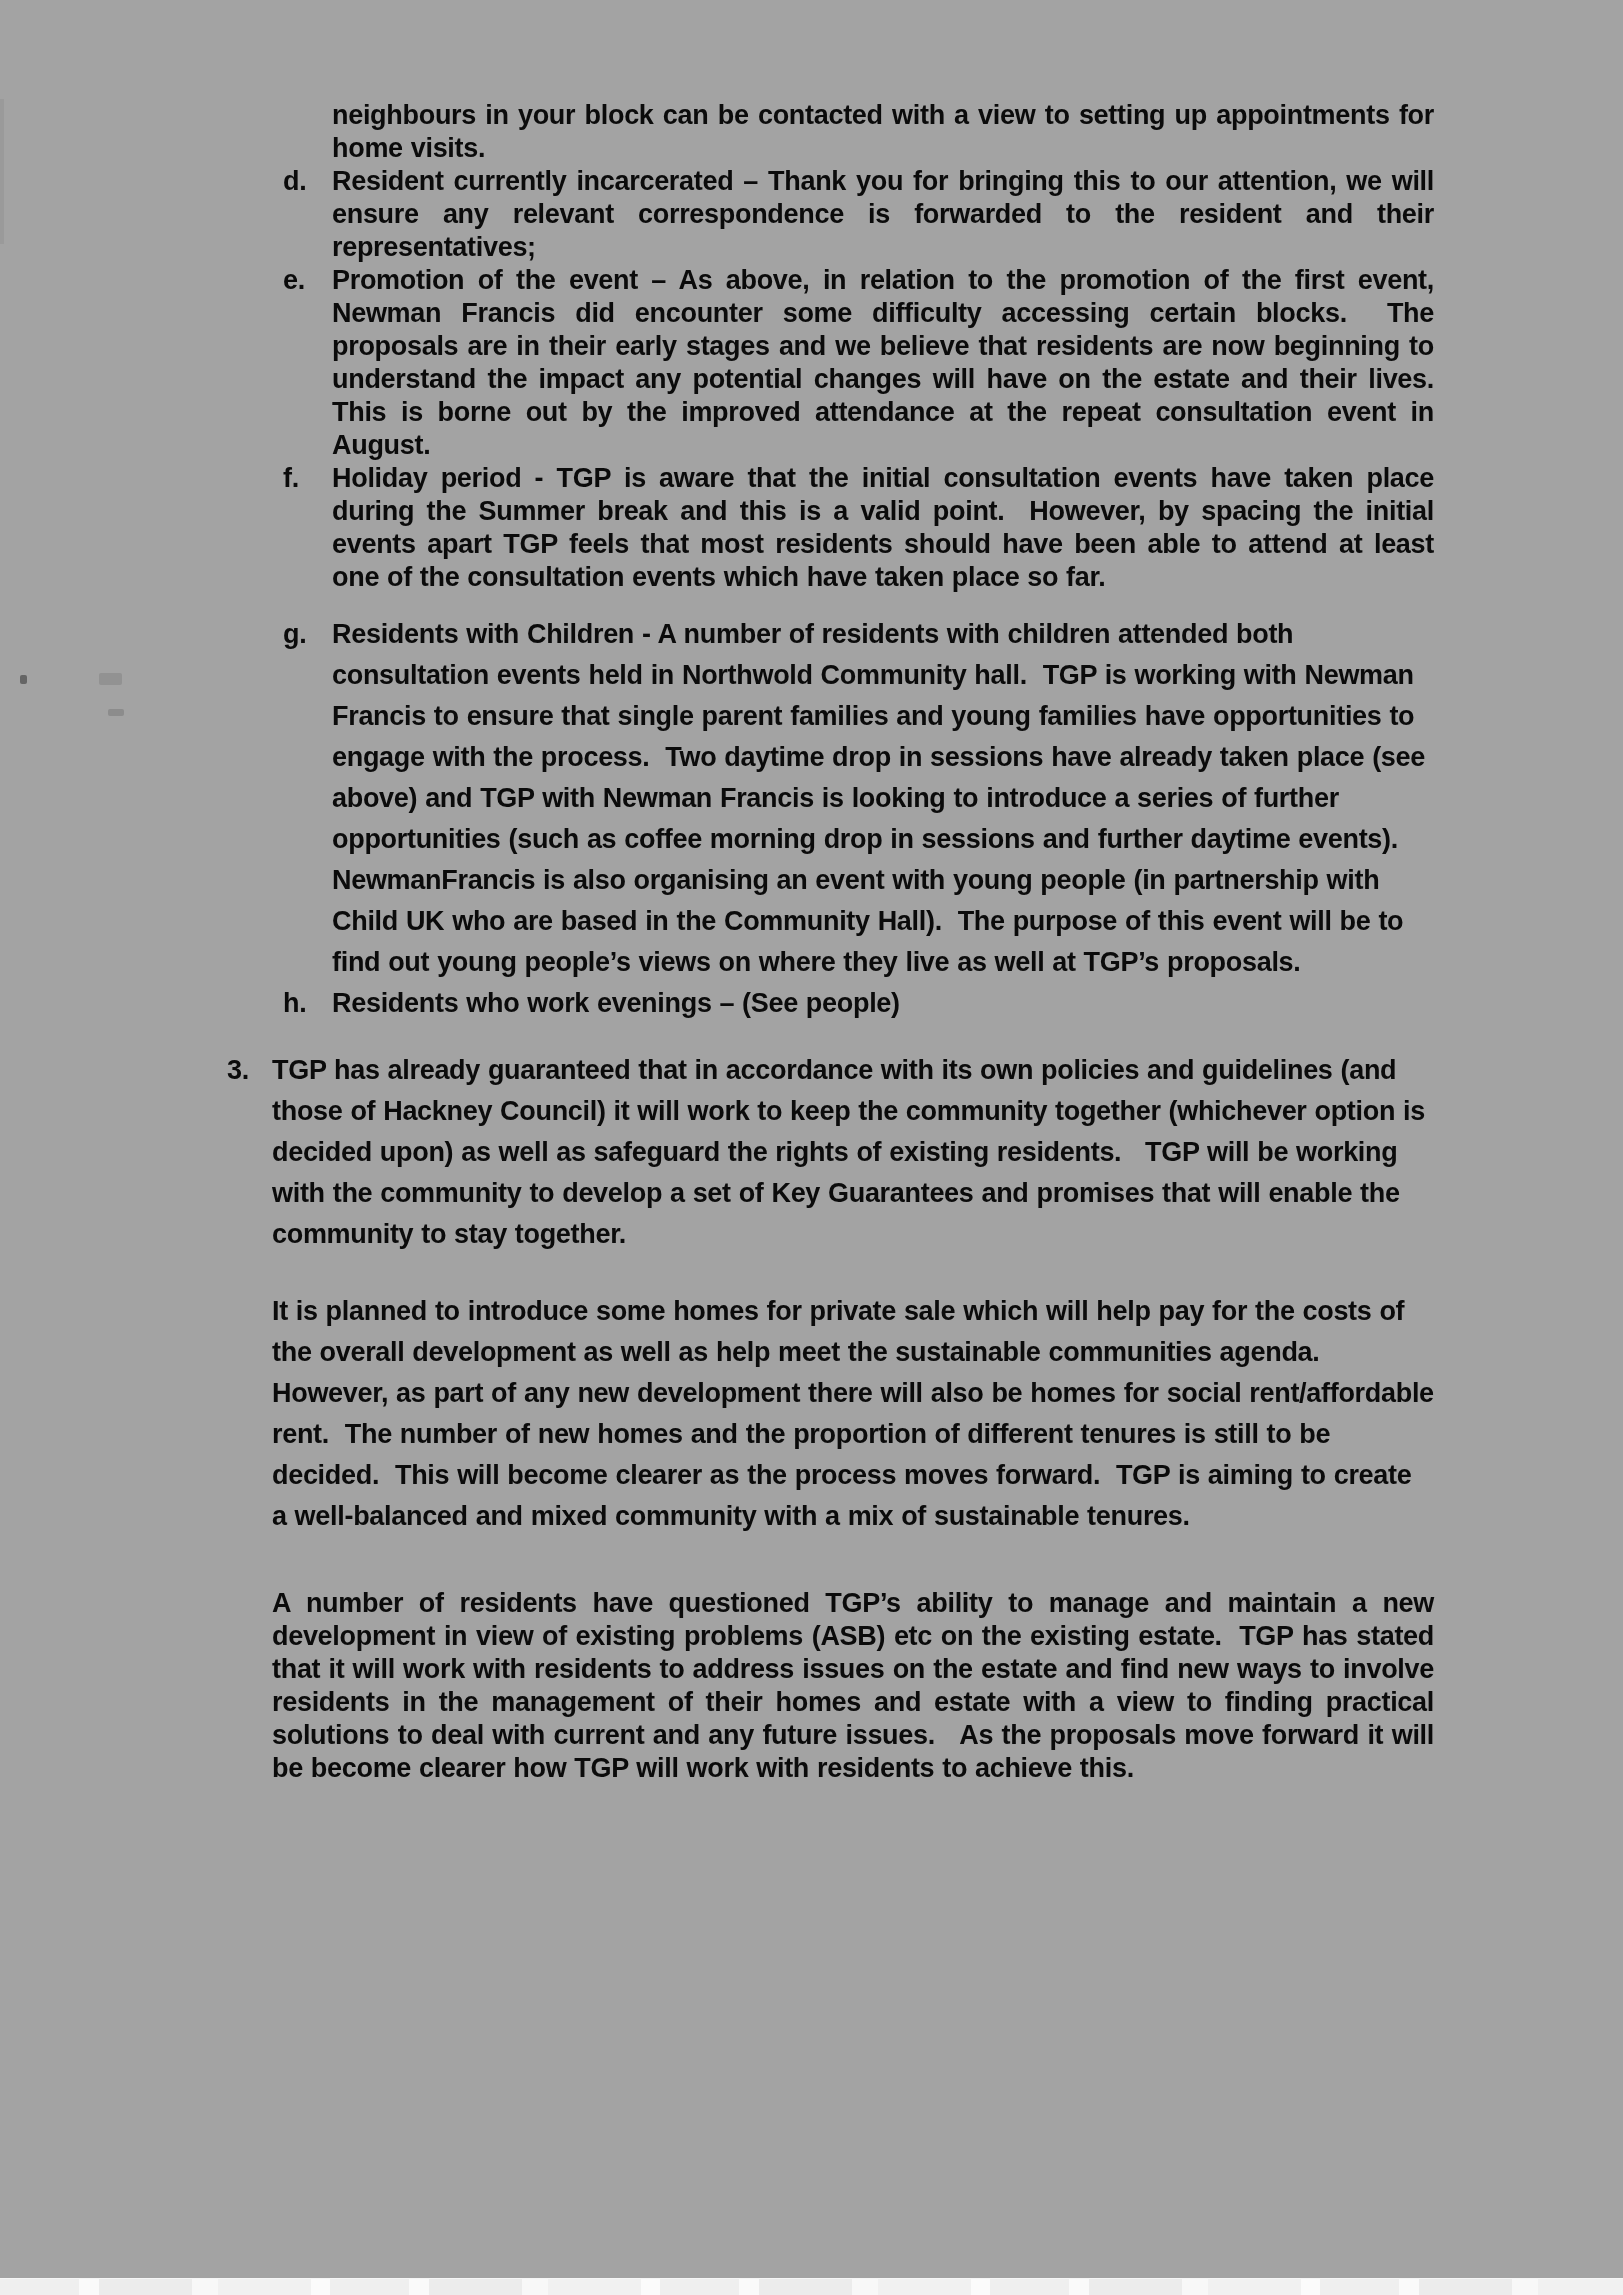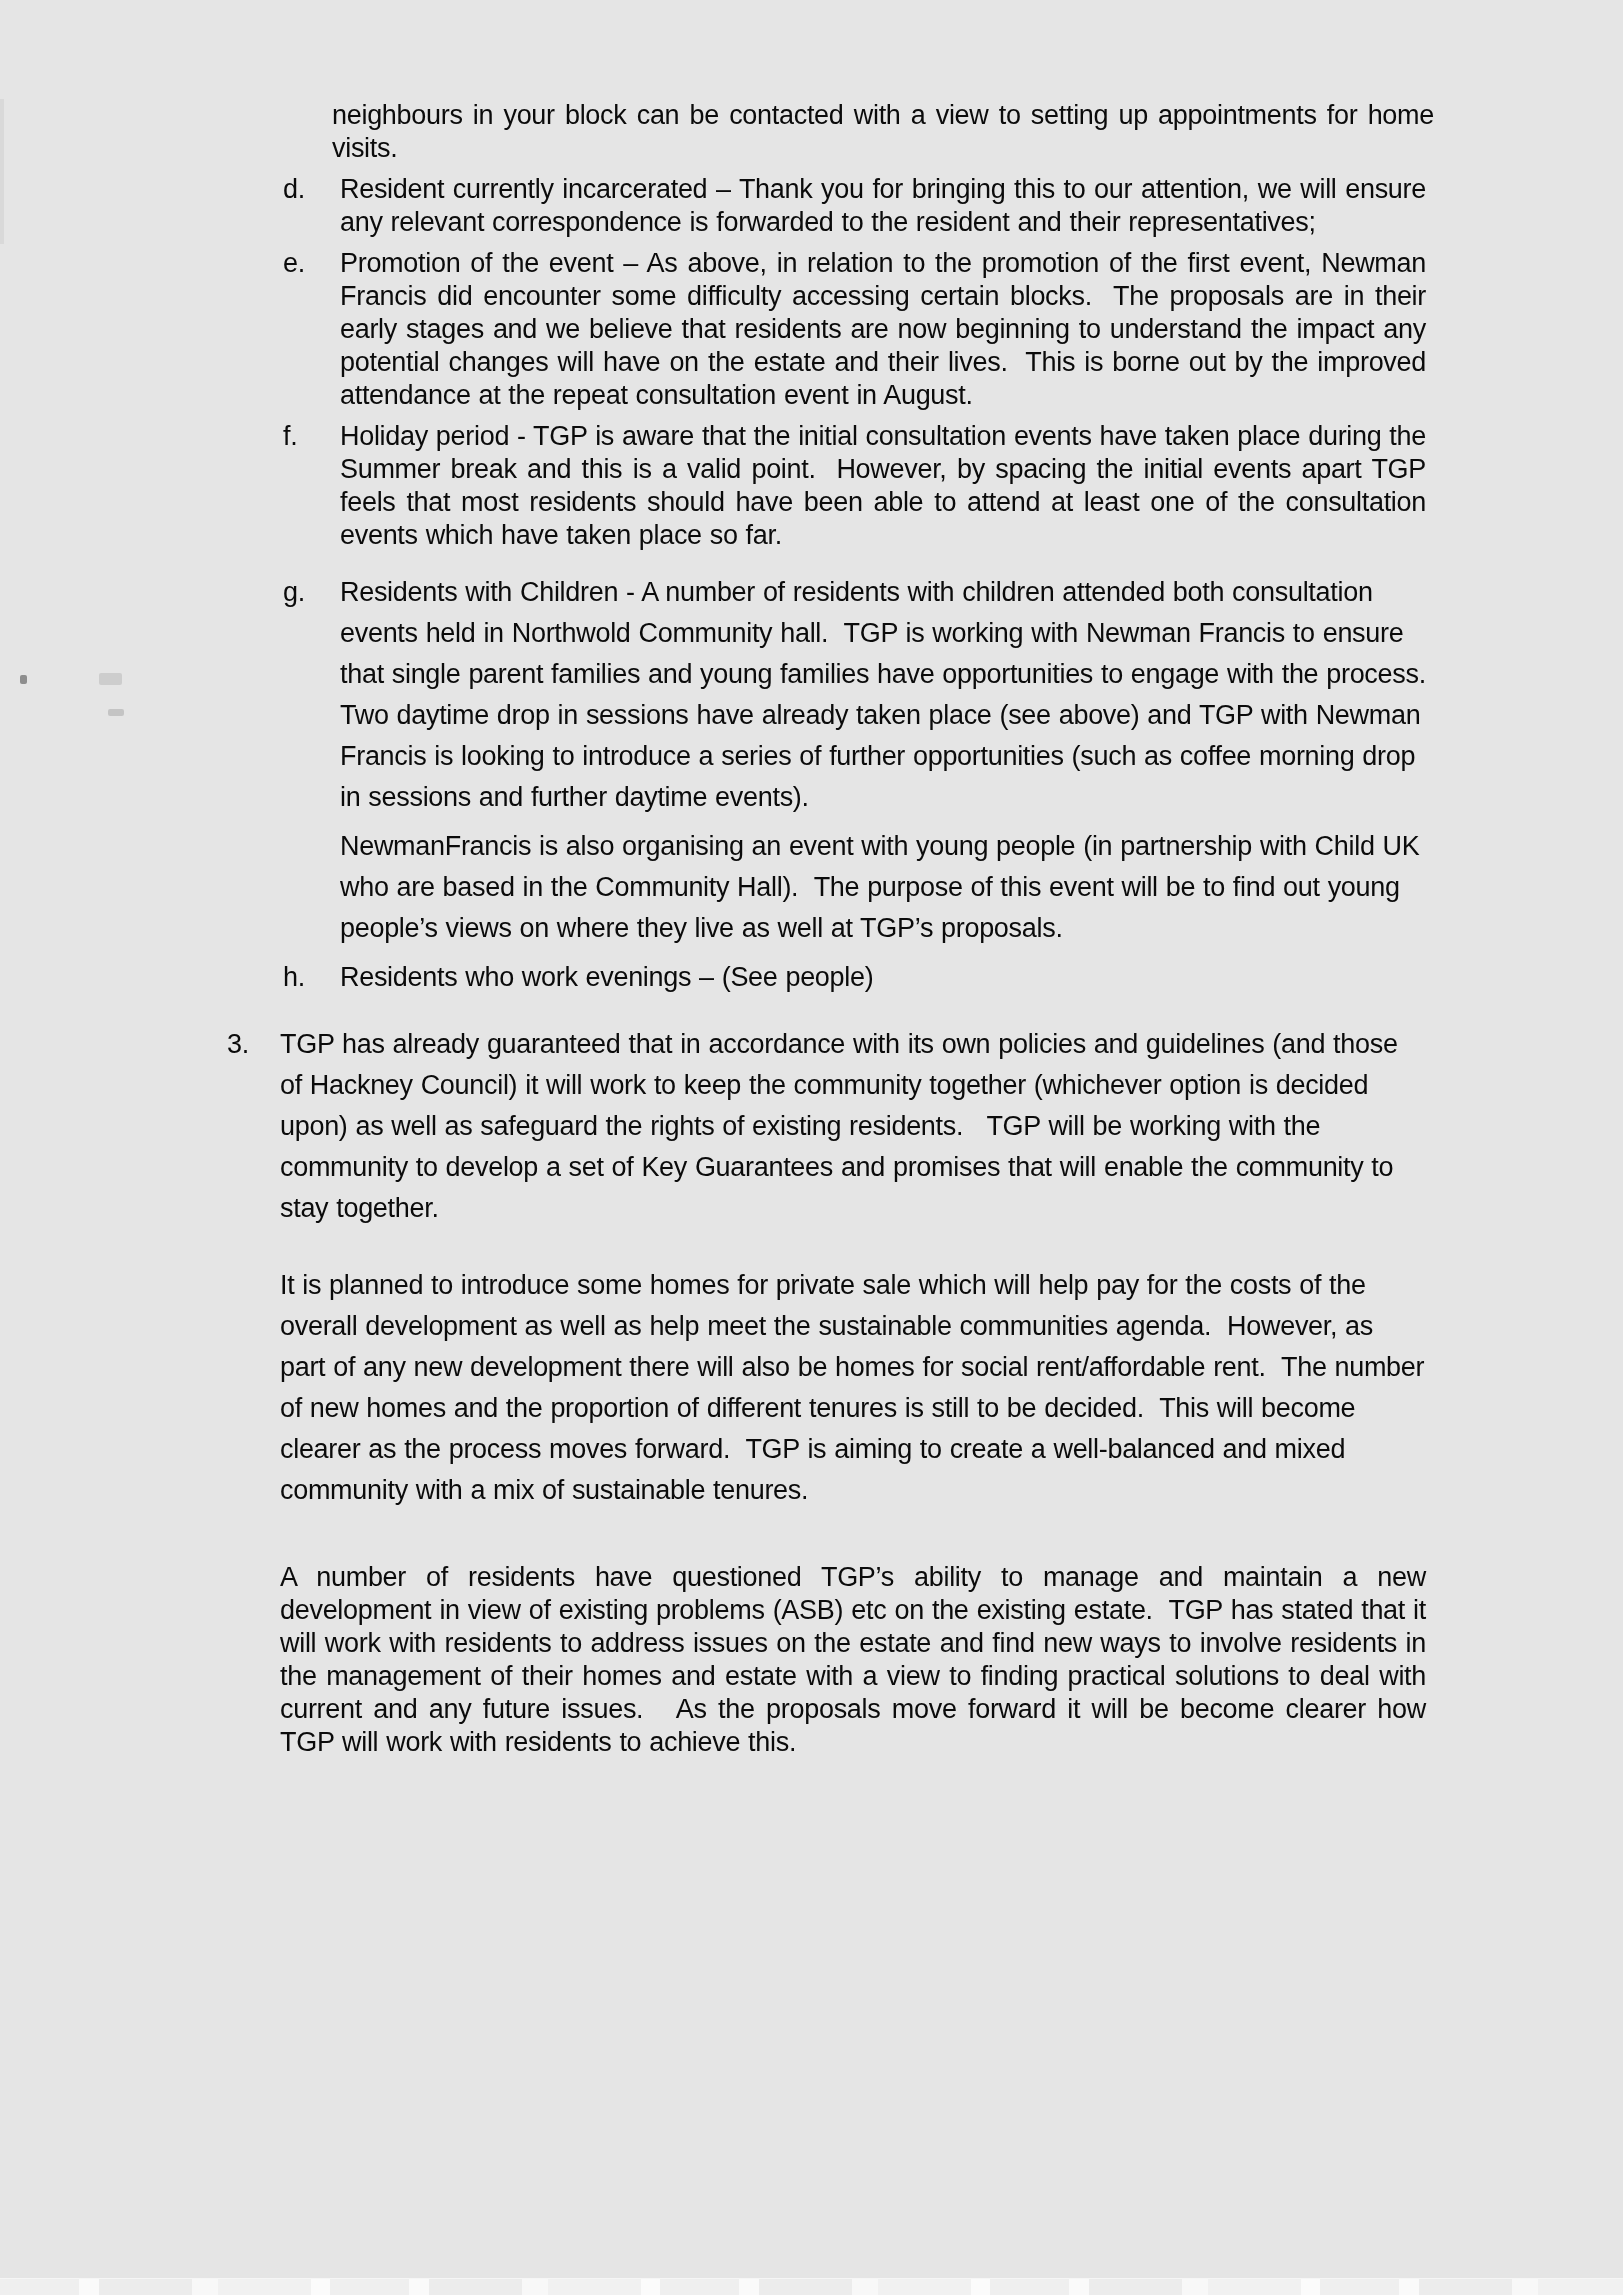--- a/index.html
+++ b/index.html
@@ -5,25 +5,26 @@
   html, body { margin: 0; padding: 0; }
   body {
     width: 1623px; height: 2295px;
     background: #ffffff;
     font-family: "Liberation Sans", sans-serif;
     color: #0b0b0b;
   }
   .page {
     position: relative;
     width: 1623px; height: 2295px;
-    background: #e5e5e5;
+    background: #a3a3a3;
     overflow: hidden;
+    font-weight: bold;
   }
   .para {
-    margin: 8px;
+    margin: 0;
     font-size: 27px;
     letter-spacing: -0.3px;
     white-space: pre-wrap;
     word-spacing: 0.7px;
   }
   .tight { line-height: 33px; }
   .loose { line-height: 41px; }
   .justify { text-align: justify; }
 
   .intro {

